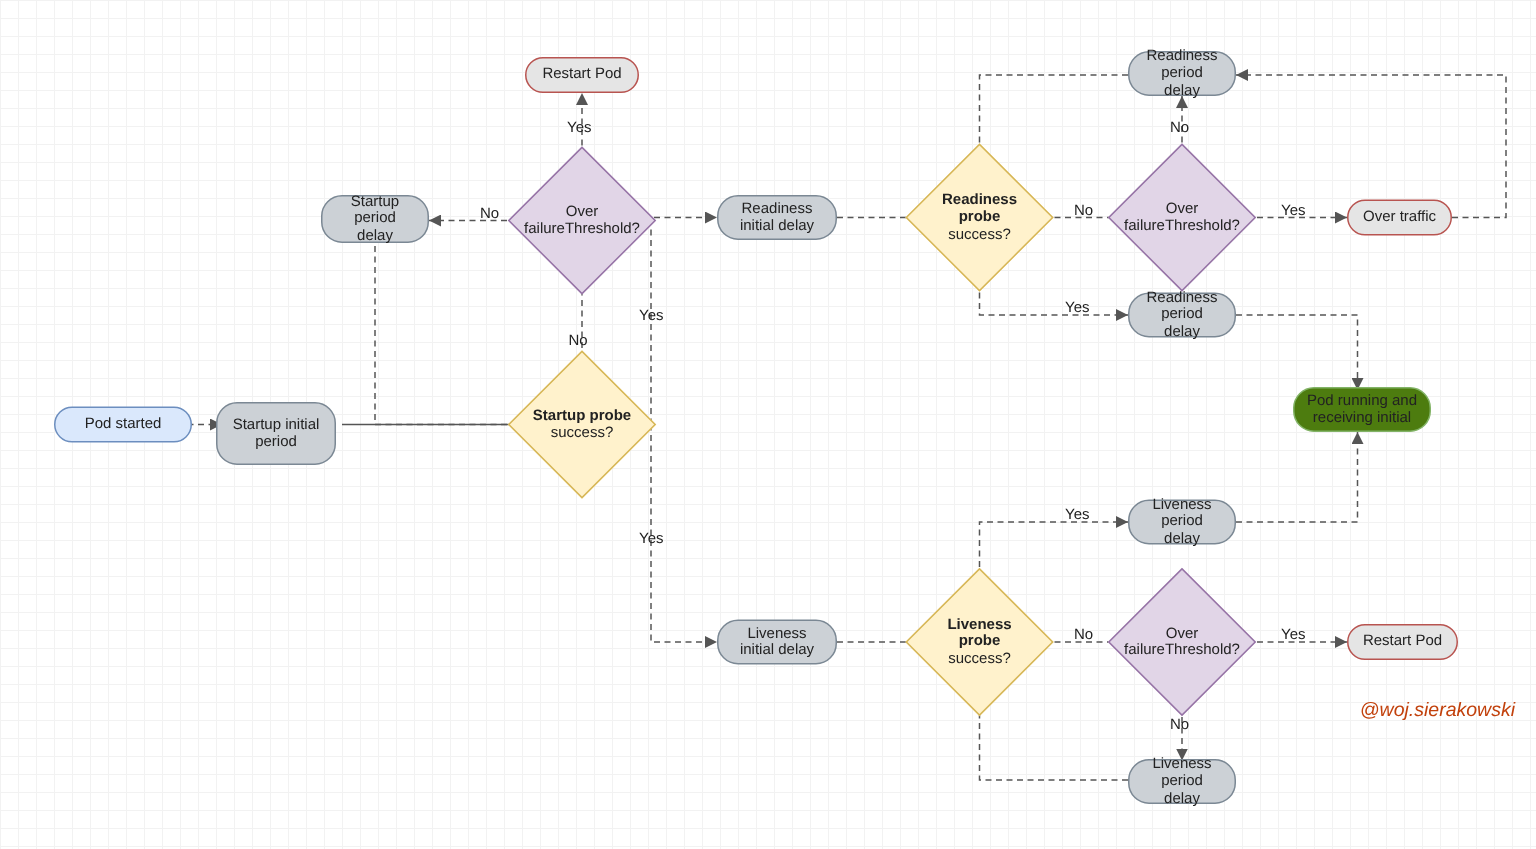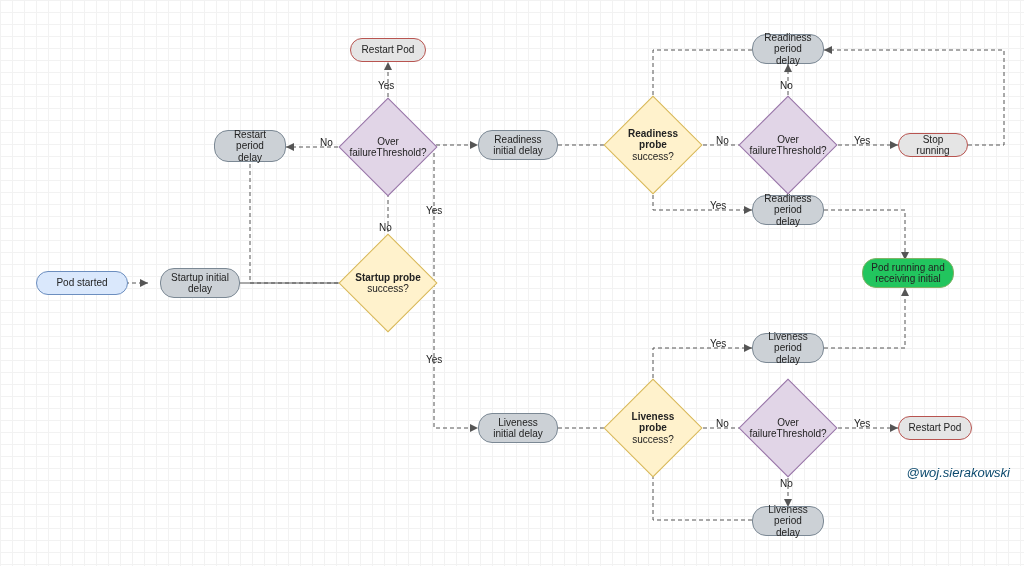--- a/index.html
+++ b/index.html
@@ -10,28 +10,28 @@
       linear-gradient(#e9e9e9 1px,transparent 1px),
       linear-gradient(90deg,#e9e9e9 1px,transparent 1px);
     background-size:12px 12px,12px 12px,60px 60px,60px 60px;
   }
   .canvas{position:absolute;inset:0}
   .node{position:absolute;display:flex;flex-direction:column;align-items:center;justify-content:center;
         font-size:10px;line-height:1.15;color:#222;text-align:center;box-sizing:border-box}
   .pill{border-radius:14px;border:1px solid;padding:4px 8px}
   .blue{background:#dae8fc;border-color:#6c8ebf}
   .grey{background:#ccd1d6;border-color:#7b8894}
-  .green{background:#22c55e;border-color:#82b366}
+  .green{background:#4d7c0f;border-color:#82b366}
   .red{background:#e5e5e5;border-color:#b85450}
   .diamond{transform:rotate(45deg);border:1px solid;width:70px;height:70px}
   .diamond .inner{transform:rotate(-45deg);display:flex;flex-direction:column;align-items:center;justify-content:center;width:100%;height:100%}
   .lav{background:#e1d5e7;border-color:#9673a6}
   .yel{background:#fff2cc;border-color:#d6b656}
   .lbl{position:absolute;font-size:10px;font-weight:normal;color:#222;white-space:nowrap}
-  .watermark{position:absolute;right:14px;bottom:86px;color:#0c4a6e;font-style:italic;font-size:13px}
+  .watermark{position:absolute;right:14px;bottom:86px;color:#c2410c;font-style:italic;font-size:13px}
   b{font-weight:bold}
   svg.edges{position:absolute;inset:0}
   .arrow{stroke:#555;stroke-width:1;fill:none;stroke-dasharray:4 3}
   .solid{stroke-dasharray:none}
   .ah{fill:#555}
 </style>
 </head>
 <body>
 <div class="grid"></div>
 
@@ -96,27 +96,27 @@
   <path class="arrow" d="M653,392 L653,348 L752,348" marker-end="url(#ah)"></path>
 
   <path class="arrow" d="M824,348 L905,348 L905,288" marker-end="url(#ah)"></path>
 
 </svg>
 
 <div class="node pill blue" style="left:36px;top:271px;width:92px;height:24px">
   <span>Pod started</span>
 </div>
 
-<div class="node pill grey" style="left:160px;top:268px;width:80px;height:30px">
+<div class="node pill grey" style="left:144px;top:268px;width:80px;height:42px">
   <span>Startup initial</span>
-  <span>delay</span>
+  <span>period</span>
 </div>
 
 <div class="node pill grey" style="left:214px;top:130px;width:72px;height:32px">
-  <span>Restart</span>
+  <span>Startup</span>
   <span>period delay</span>
 </div>
 
 <div class="node diamond yel" style="left:353px;top:248px">
   <div class="inner">
     <b>Startup probe</b>
     <span>success?</span>
   </div>
 </div>
 
@@ -155,21 +155,21 @@
   <span>Readiness</span>
   <span>period delay</span>
 </div>
 
 <div class="node pill grey" style="left:752px;top:195px;width:72px;height:30px">
   <span>Readiness</span>
   <span>period delay</span>
 </div>
 
 <div class="node pill red" style="left:898px;top:133px;width:70px;height:24px">
-  <span>Stop running</span>
+  <span>Over traffic</span>
 </div>
 
 <div class="node pill green" style="left:862px;top:258px;width:92px;height:30px">
   <span>Pod running and</span>
   <span>receiving initial</span>
 </div>
 
 <div class="node pill grey" style="left:478px;top:413px;width:80px;height:30px">
   <span>Liveness</span>
   <span>initial delay</span>

